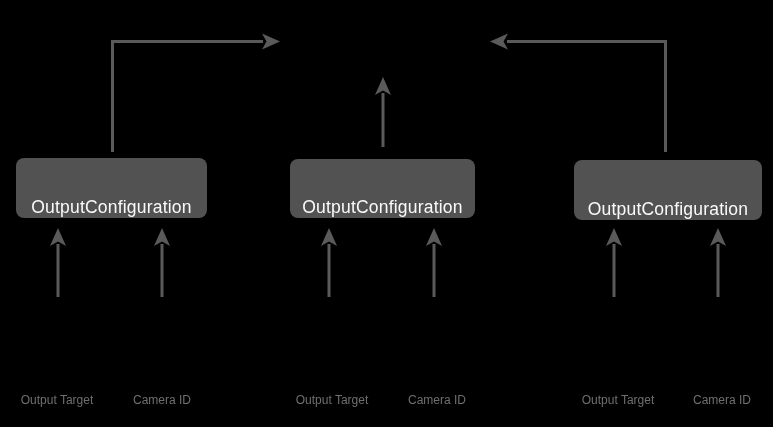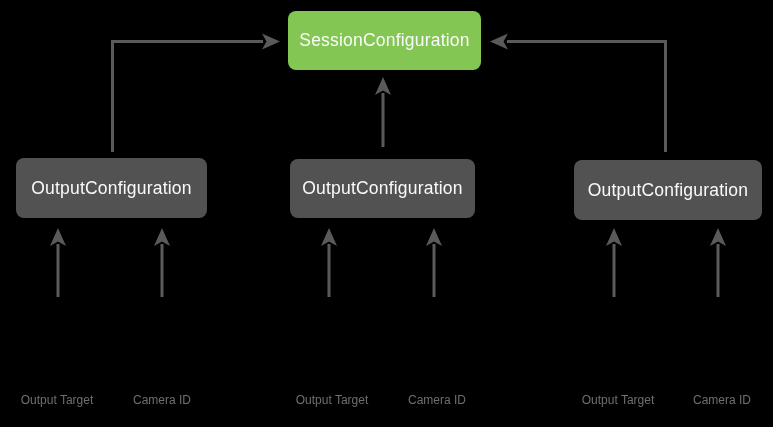--- a/index.html
+++ b/index.html
@@ -42,21 +42,21 @@
     border-radius: 8px;
     color: var(--box-text);
     font-size: 17.5px;
     letter-spacing: 0.2px;
     white-space: nowrap;
   }
   .node.session {
     background: var(--session-box);
     left: 288px; top: 11px; width: 193px; height: 59px;
   }
-  .node.output { background: var(--output-box); }
+  .node.output { background: var(--output-box); align-items: flex-end; }
   .node.output.o1 { left: 16px;  top: 158px; width: 191px; height: 60px; }
   .node.output.o2 { left: 290px; top: 159px; width: 185px; height: 59px; }
   .node.output.o3 { left: 574px; top: 160px; width: 188px; height: 60px; }
   .input-label {
     position: absolute;
     top: 392px;
     transform: translateX(-50%);
     color: var(--input-label);
     font-size: 12px;
     line-height: 16px;
@@ -94,23 +94,20 @@
     <polygon class="arrow-head" points="329,228 321,246 329,241.5 337,246"></polygon>
     <path class="arrow-line" d="M434 297 L434 244"></path>
     <polygon class="arrow-head" points="434,228 426,246 434,241.5 442,246"></polygon>
 
     <path class="arrow-line" d="M614 297 L614 244"></path>
     <polygon class="arrow-head" points="614,228 606,246 614,241.5 622,246"></polygon>
     <path class="arrow-line" d="M718 297 L718 244"></path>
     <polygon class="arrow-head" points="718,228 710,246 718,241.5 726,246"></polygon>
   </svg>
 
-  <div class="node session">
-    <span>SessionConfiguration</span>
-  </div>
 
   <div class="node output o1">
     <span>OutputConfiguration</span>
   </div>
 
   <div class="node output o2">
     <span>OutputConfiguration</span>
   </div>
 
   <div class="node output o3">

